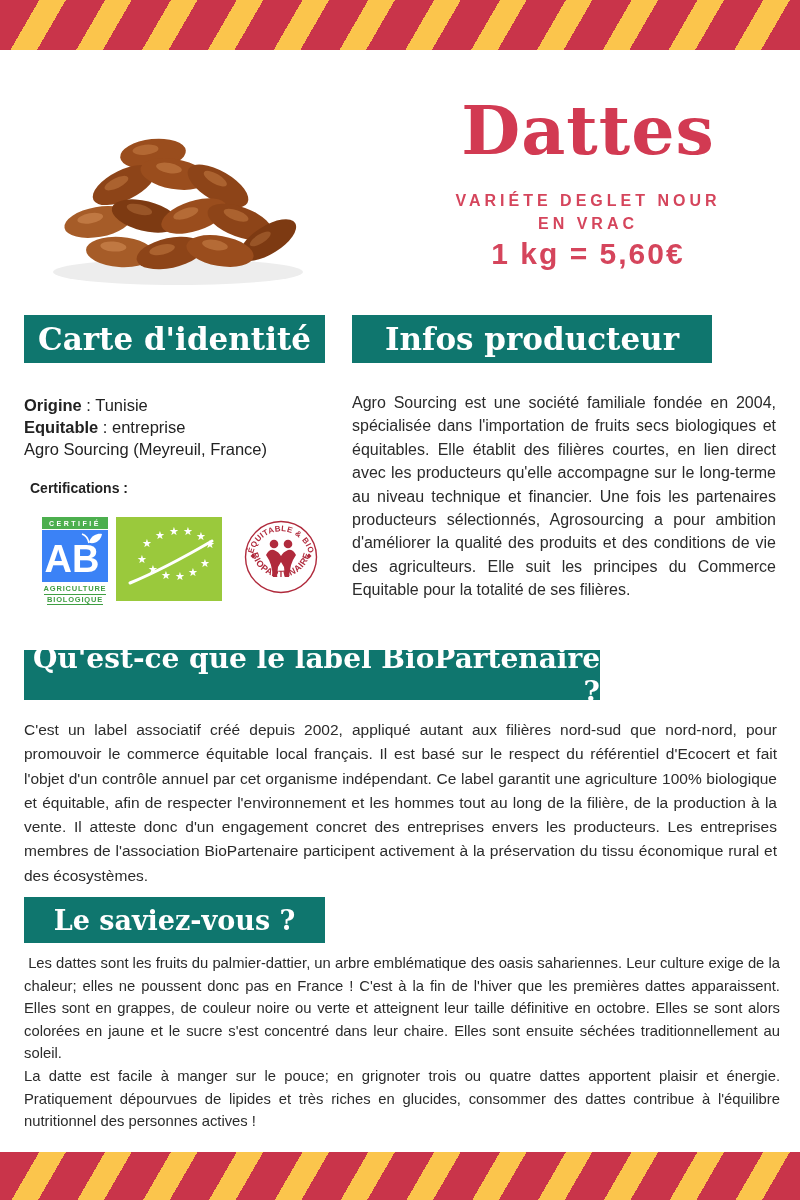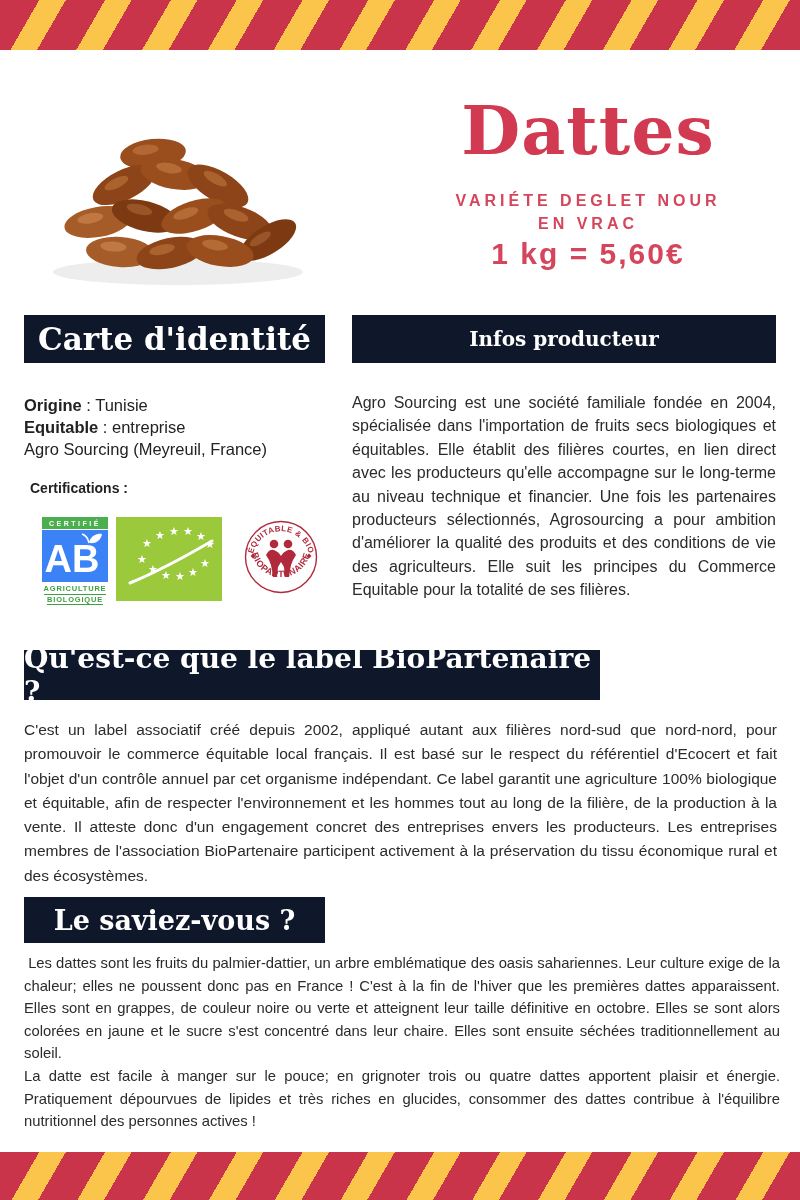--- a/index.html
+++ b/index.html
@@ -25,26 +25,26 @@
   .subtitle{
     margin-top:16px;font-size:16px;font-weight:bold;letter-spacing:4px;
     color:#d5455c;line-height:1.45;
   }
   .price{
     margin-top:2px;font-size:30px;font-weight:bold;letter-spacing:2px;color:#d5455c;
   }
 
   
   .bar{
-    position:absolute;background:#0f172a;color:#fff;text-align:left;
+    position:absolute;background:#0f766e;color:#fff;text-align:right;
     font-family:"DejaVu Serif", serif;font-weight:bold;
     display:flex;align-items:center;justify-content:center;
   }
   .bar-identity{left:24px;top:315px;width:301px;height:48px;font-size:31px;}
-  .bar-producer{left:352px;top:315px;width:424px;height:48px;font-size:20px;}
+  .bar-producer{left:352px;top:315px;width:360px;height:48px;font-size:31px;}
   .bar-biopartenaire{left:24px;top:650px;width:576px;height:50px;font-size:28px;}
   .bar-facts{left:24px;top:897px;width:301px;height:46px;font-size:27px;}
 
   
   .identity-text{position:absolute;left:24px;top:394px;width:320px;font-size:16.5px;line-height:22px;}
   .identity-text .b{font-weight:bold;}
   .cert-label{position:absolute;left:30px;top:480px;font-size:14px;font-weight:bold;}
   .logos{position:absolute;left:42px;top:517px;display:flex;align-items:flex-start;}
 
   

